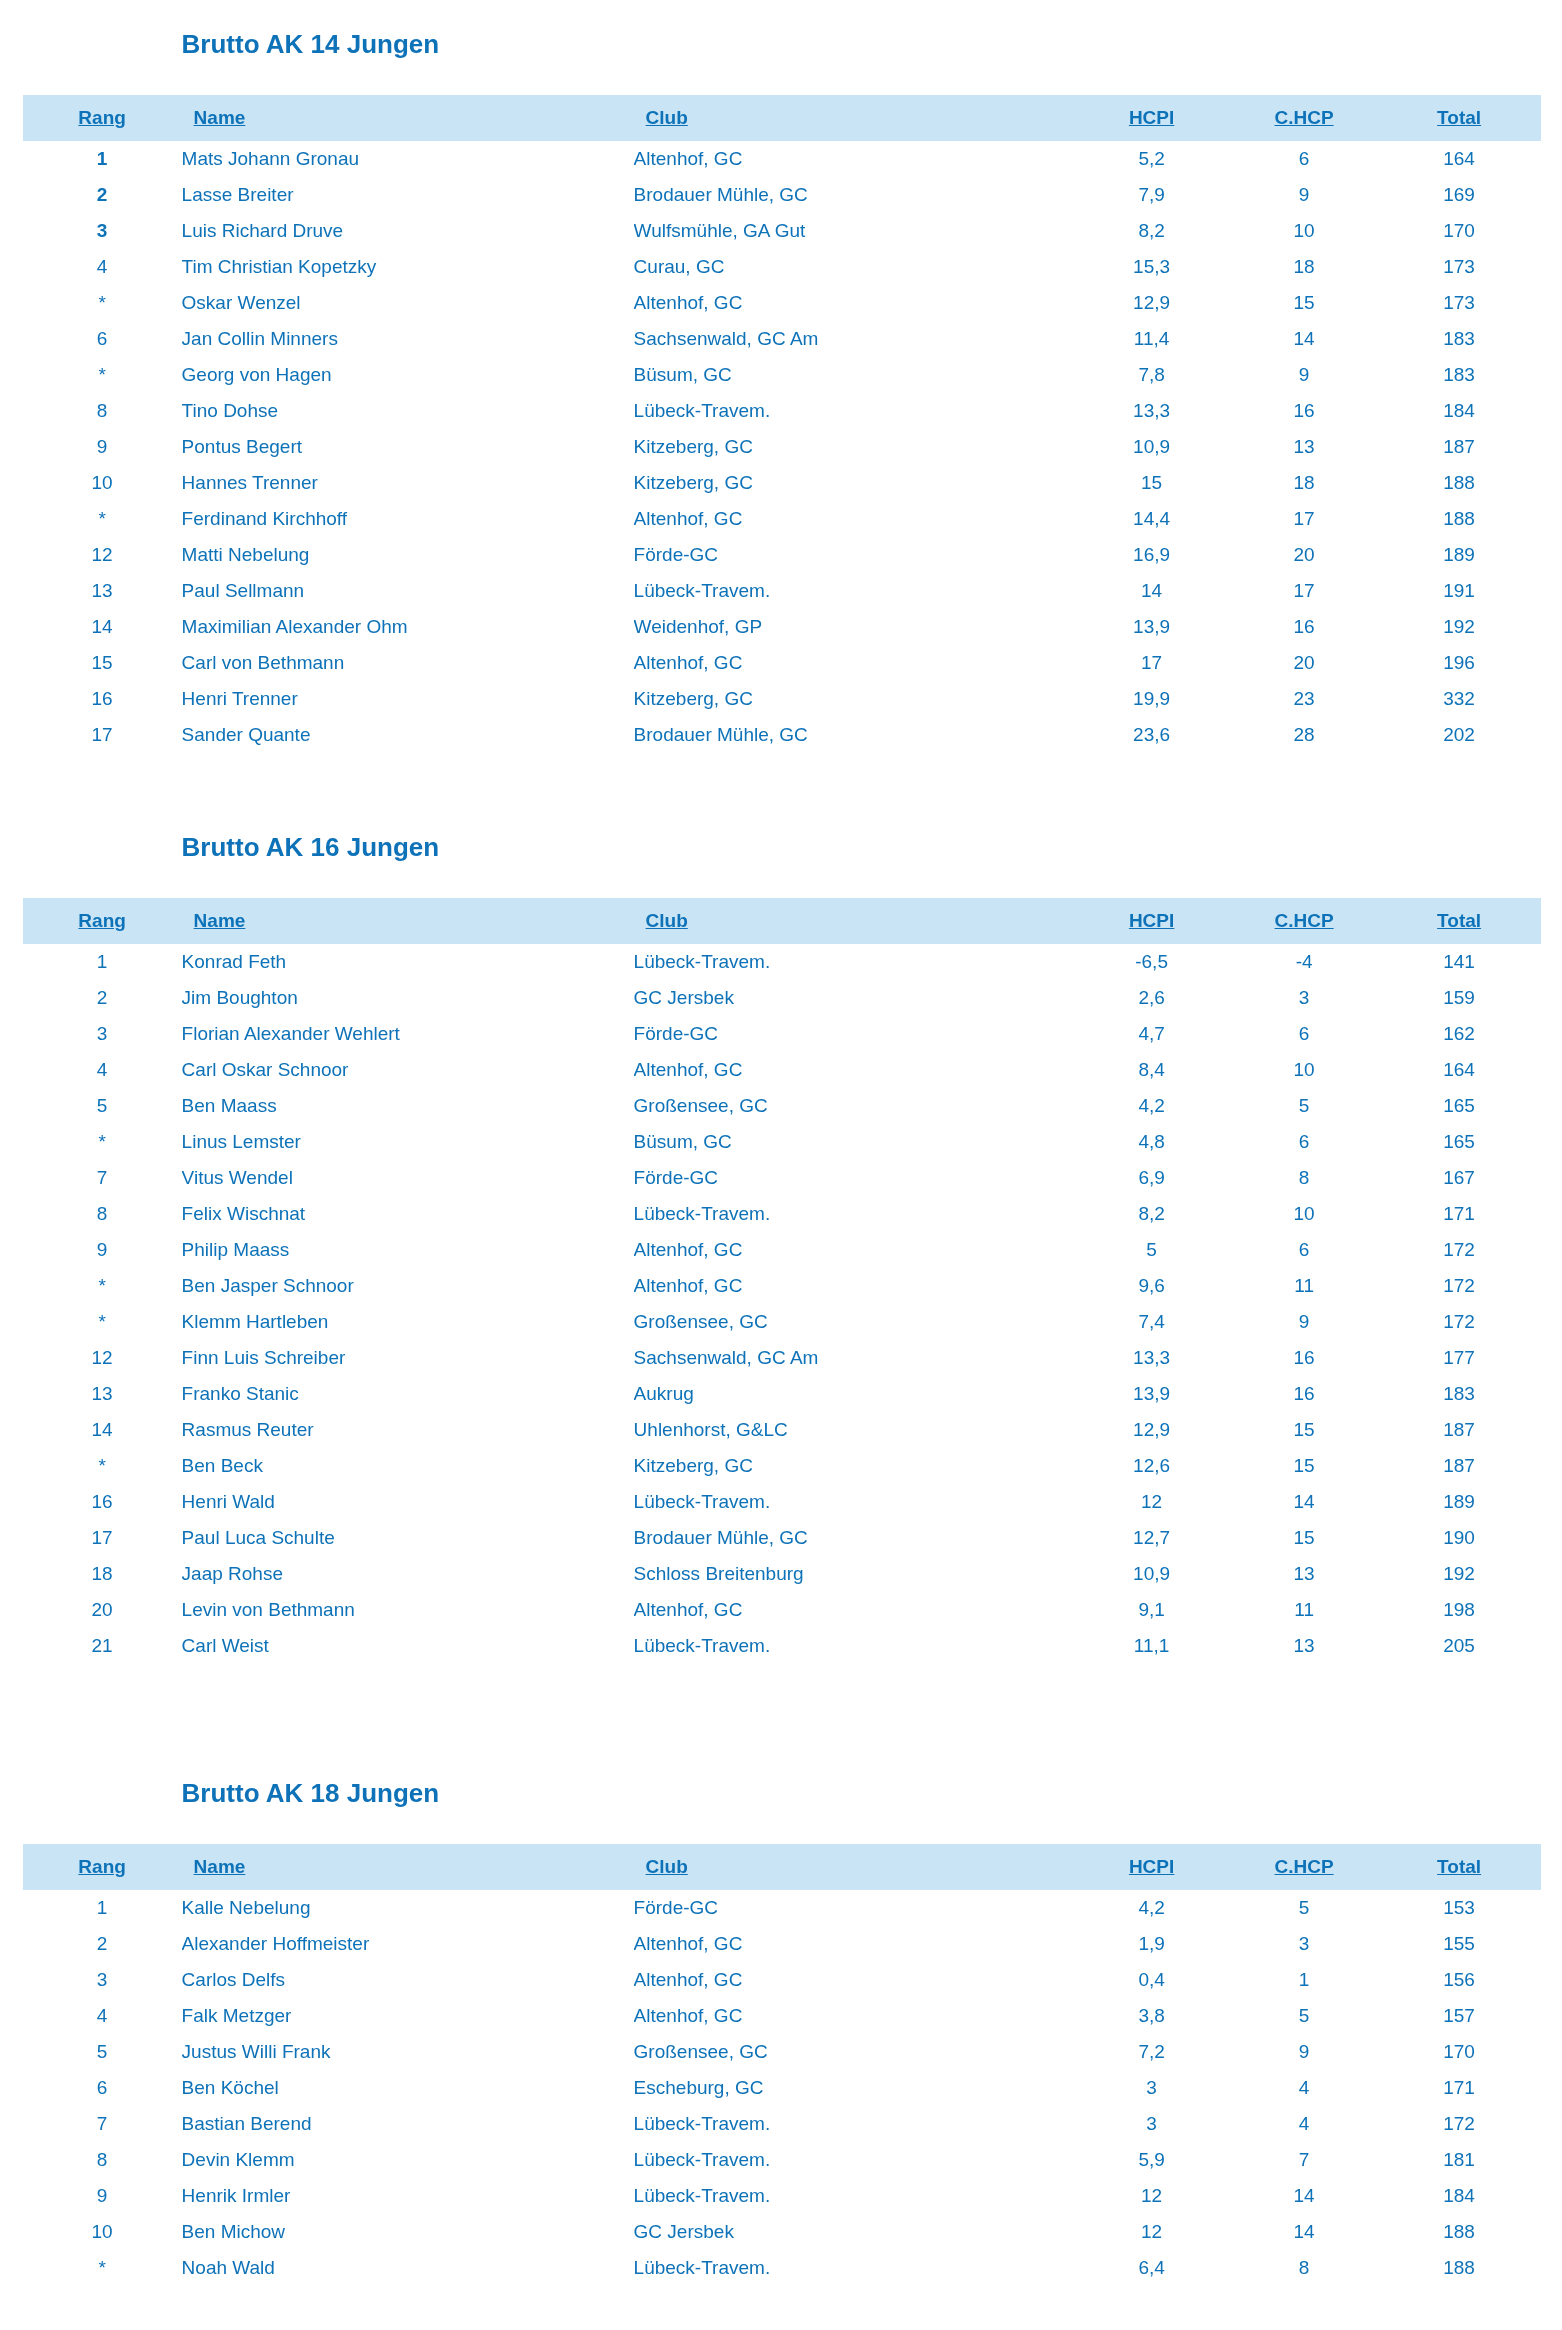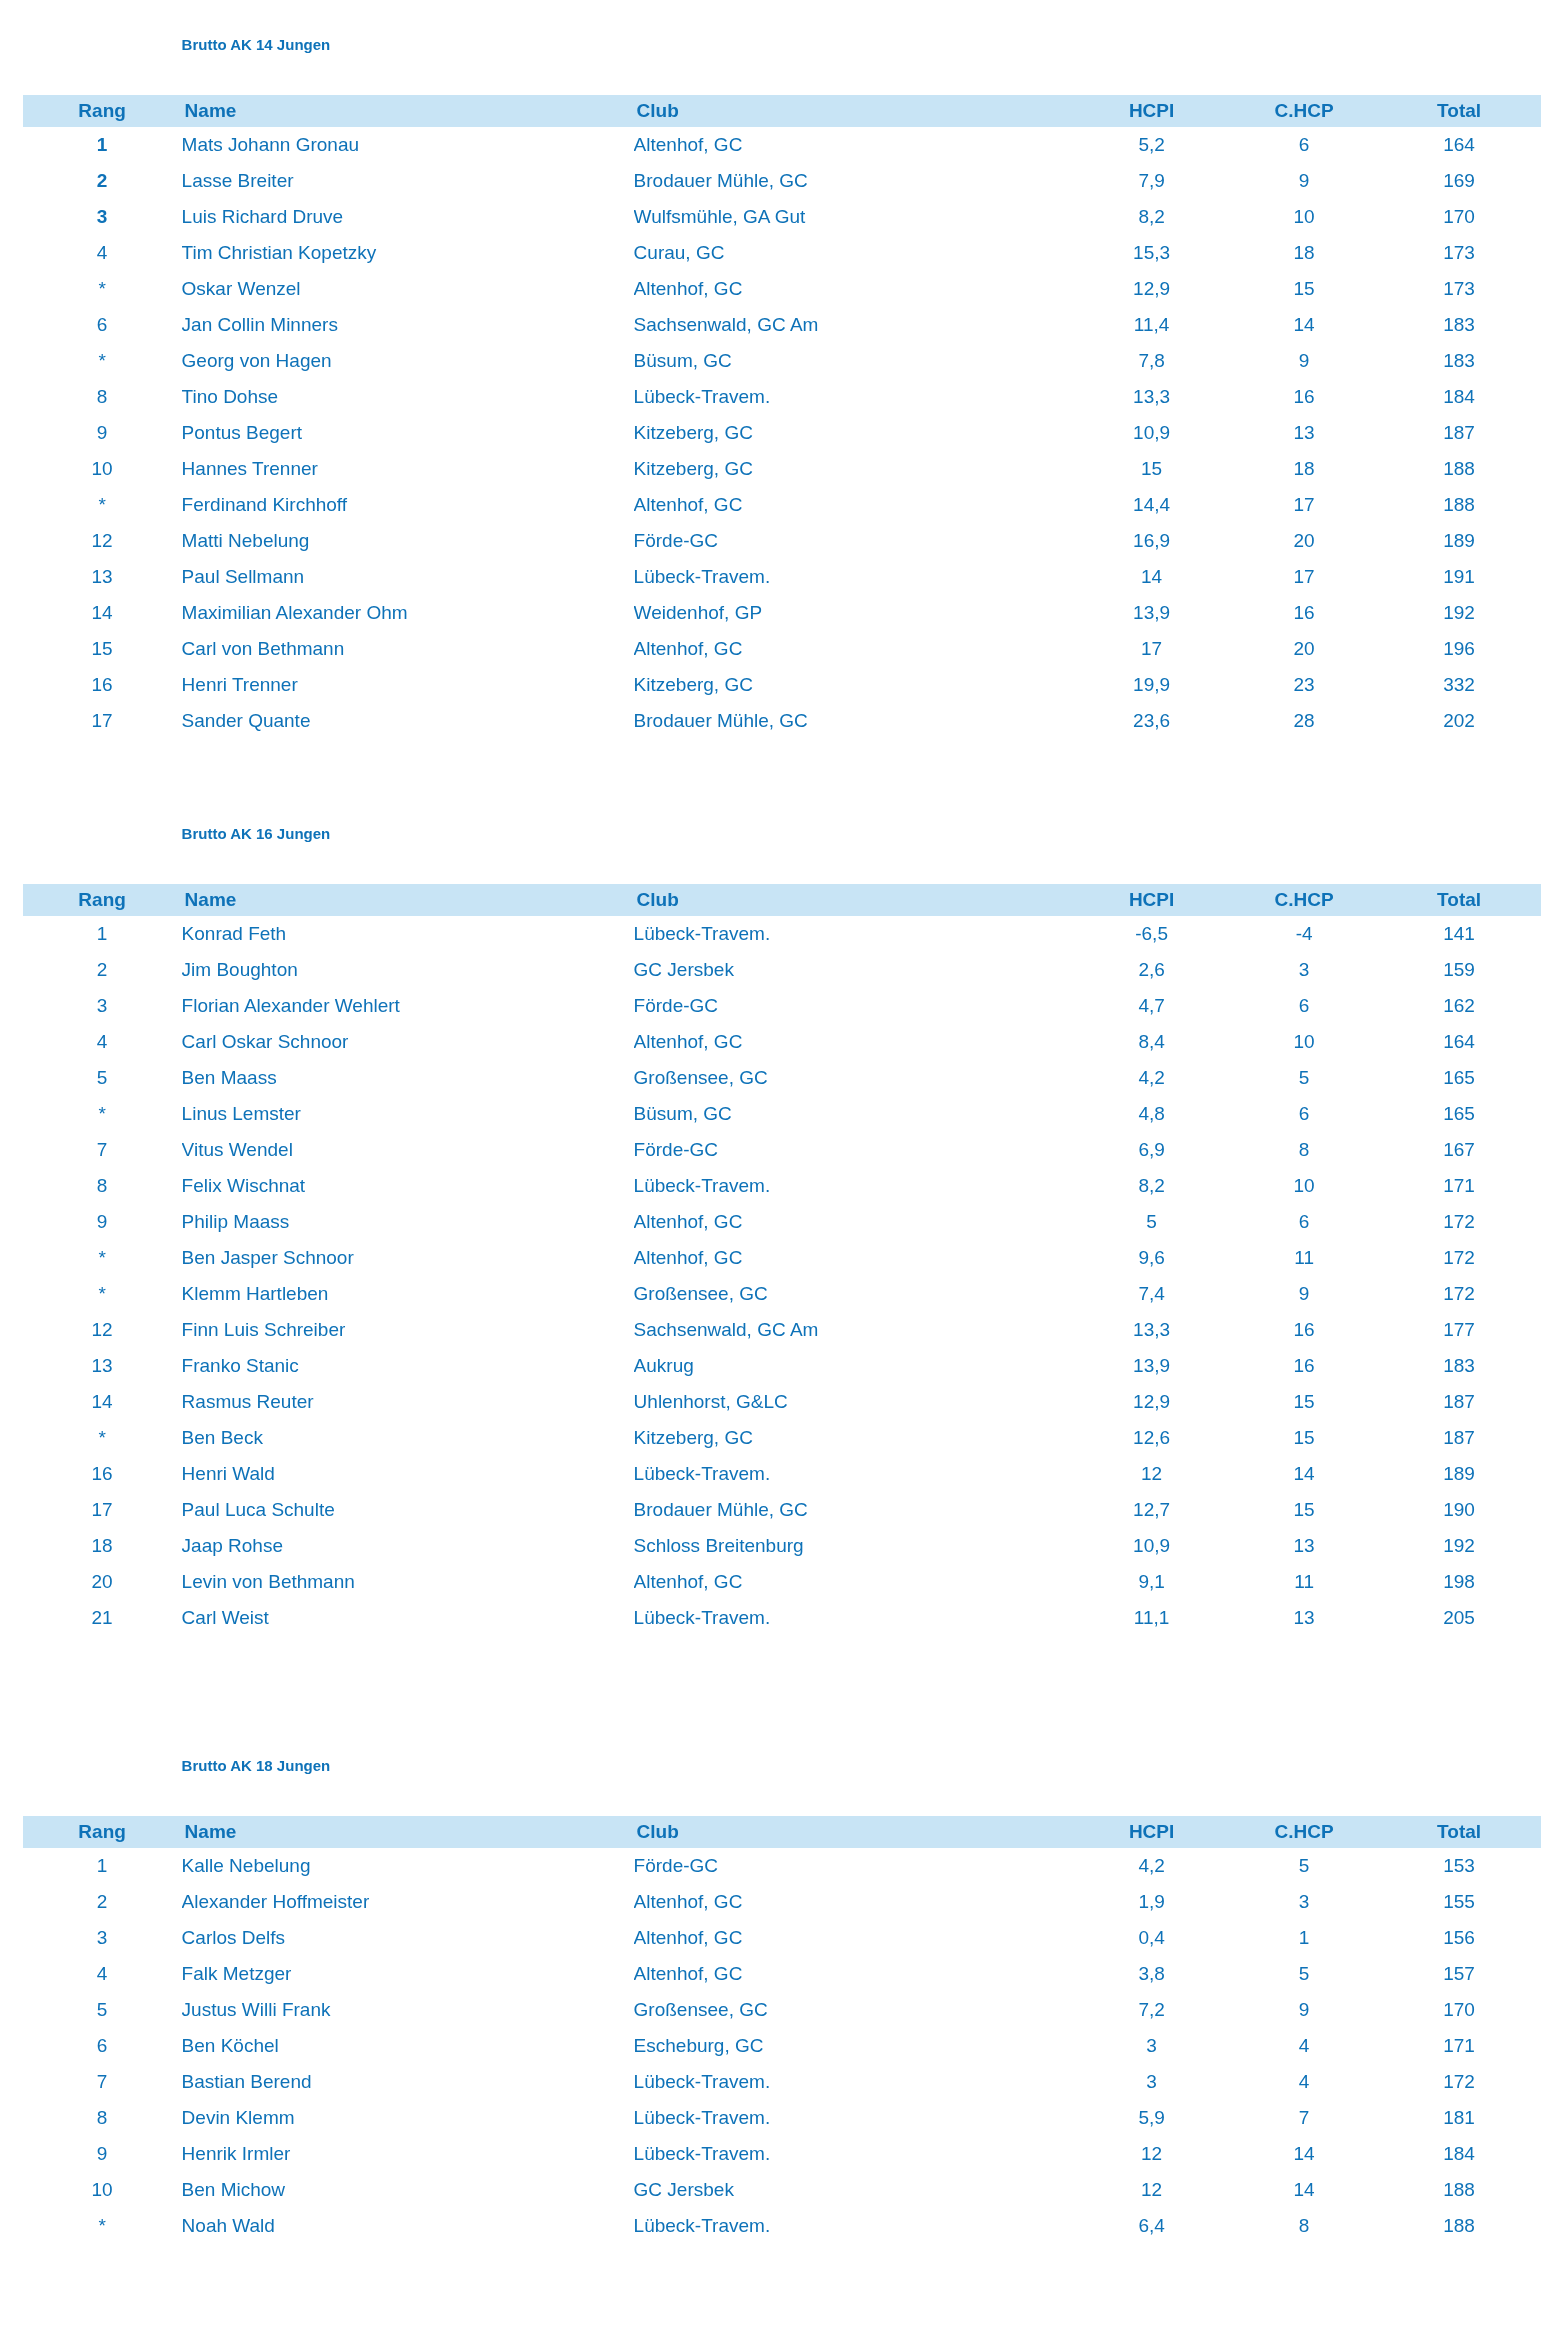--- a/index.html
+++ b/index.html
@@ -15,21 +15,21 @@
     background:var(--bg);
     font-family:"Liberation Sans", sans-serif;
     color:var(--blue);
     overflow:hidden;
   }
   .page{padding:31px 22.6px 0 22.6px;}
   .section{margin:0;}
   .section.gap-after-1{margin-bottom:81px;}
   .section.gap-after-2{margin-bottom:116px;}
   .section-title{
-    font-size:15px;
+    font-size:26px;
     font-weight:bold;
     line-height:27px;
     margin:0 0 37px 159px;
     letter-spacing:0px;
     color:var(--blue);
   }
   table.results{
     border-collapse:collapse;
     table-layout:fixed;
     width:1517px;
@@ -40,23 +40,24 @@
   col.c-hcpi{width:158px;}
   col.c-chcp{width:147px;}
   col.c-total{width:163px;}
   thead tr{
     background:var(--band);
     height:32px;
   }
   th{
     font-size:19px;
     font-weight:bold;
-    padding:3px;
+    padding:12px;
     color:var(--blue);
     vertical-align:middle;
+    text-decoration:underline;
   }
   td{
     font-size:19px;
     font-weight:normal;
     padding:0;
     height:36px;
     color:var(--blue);
     vertical-align:middle;
     white-space:nowrap;
     overflow:hidden;

